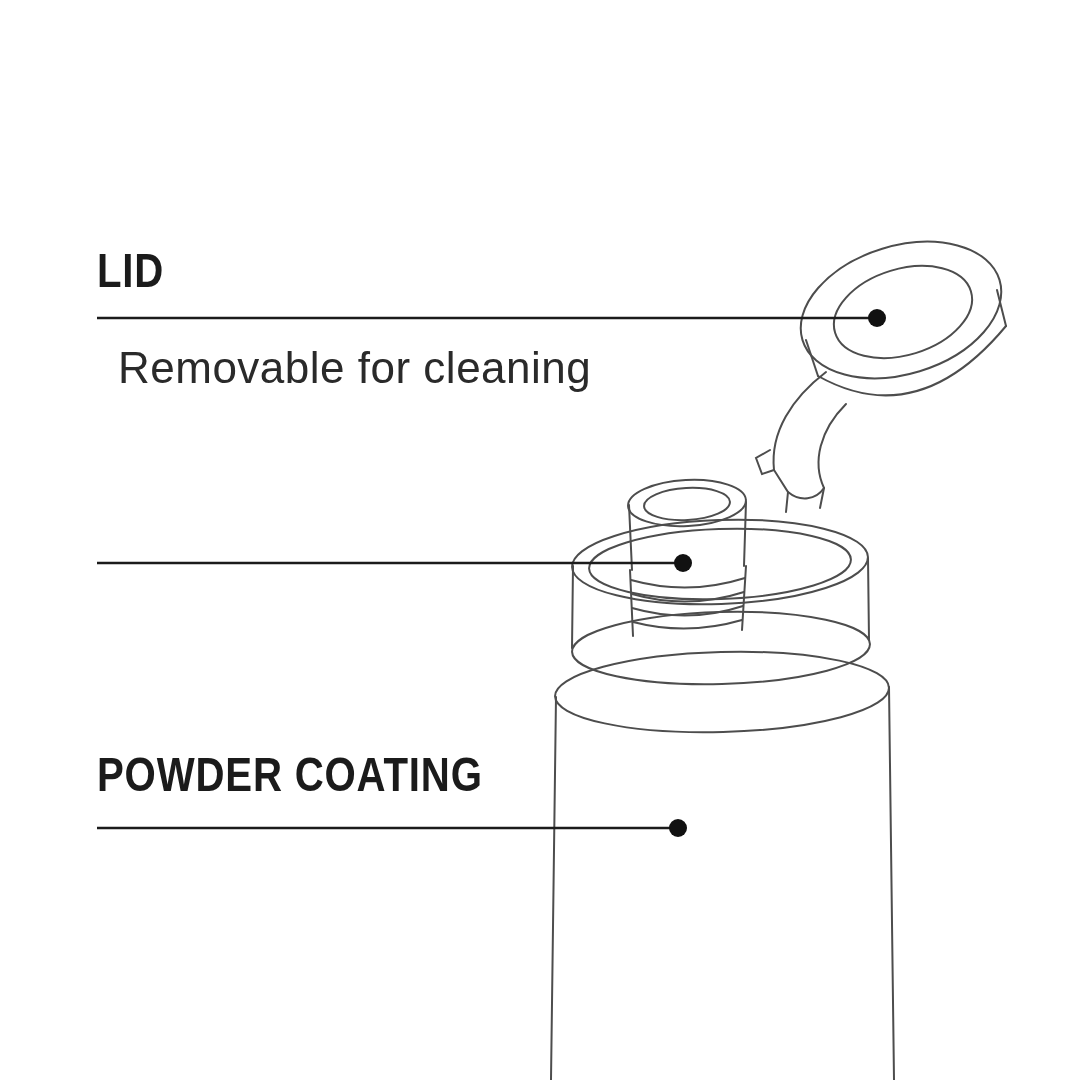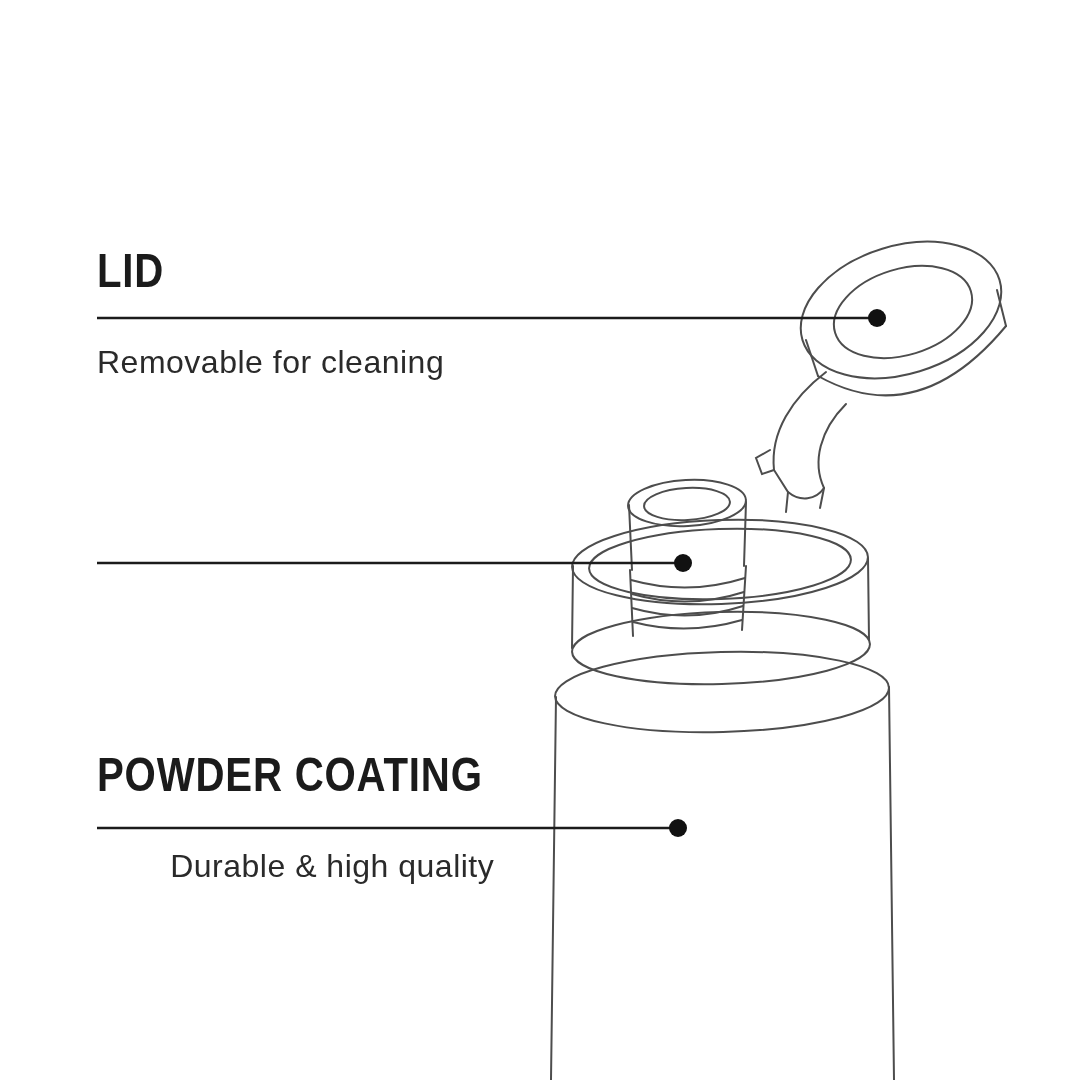--- a/index.html
+++ b/index.html
@@ -29,25 +29,26 @@
     line-height: 1;
     color: #1b1b1b;
     letter-spacing: 1px;
     white-space: nowrap;
     transform: scaleX(0.82);
     transform-origin: left center;
   }
   .callout .desc {
     font-family: "Liberation Sans", sans-serif;
     font-weight: 300;
-    font-size: 32px;
+    font-size: 44px;
     line-height: 1;
     color: #2a2a2a;
     letter-spacing: 0.5px;
     white-space: nowrap;
+    margin-left: 21px;
   }
   #callout-lid   { top: 246px; }
   #callout-lid .desc { margin-top: 51px; }
   #callout-silicone { top: 496px; }
   #callout-silicone .desc { margin-top: 45px; }
   #callout-powder { top: 750px; text-align: center; }
   #callout-powder .desc { margin-top: 51px; }
 </style>
 </head>
 <body>
@@ -118,16 +119,15 @@
   </svg>
 
   <div class="callout" id="callout-lid">
     <div class="title">LID</div>
     <div class="desc">Removable for cleaning</div>
   </div>
 
 
   <div class="callout" id="callout-powder">
     <div class="title">POWDER COATING</div>
-    <div class="desc">Durable &amp; high quality</div>
   </div>
 
 </div>
 
 </body></html>

